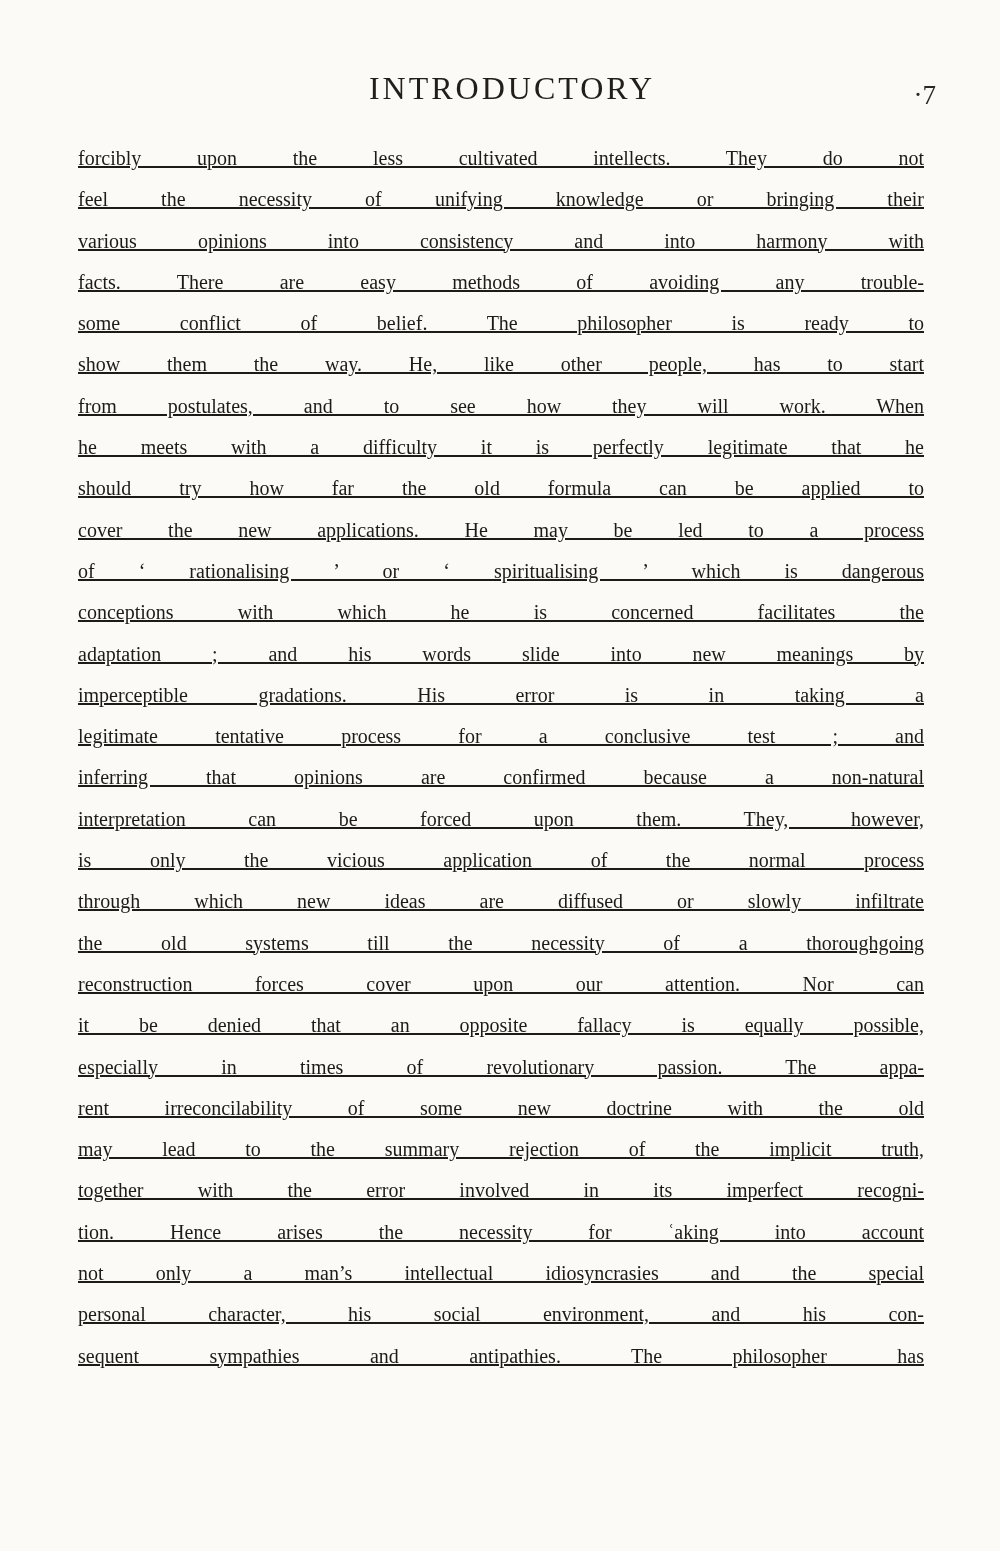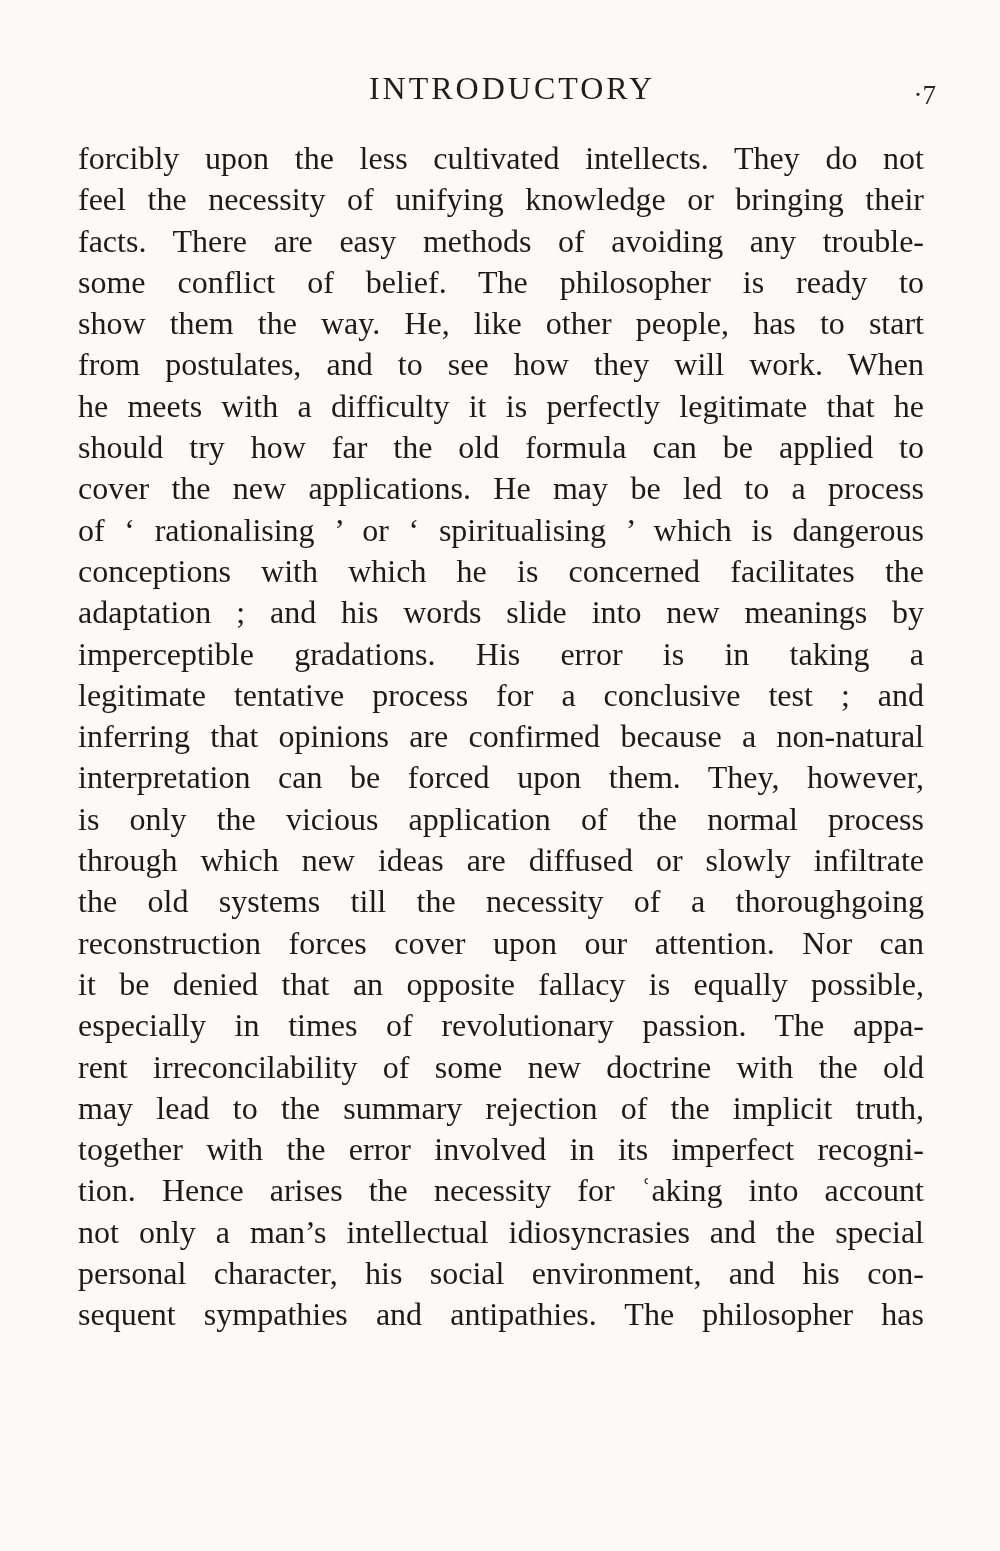--- a/index.html
+++ b/index.html
@@ -40,21 +40,22 @@
     top: 10px;
     right: 76px;
     font-size: 27px;
     color: #2a2722;
   }
   .body-text {
     position: absolute;
     top: 138px;
     left: 78px;
     width: 846px;
-    font-size: 32px;
+    font-size: 20px;
+    text-decoration: underline;
   }
   .text-line {
     line-height: 41.3px;
     text-align: justify;
     text-align-last: justify;
     -moz-text-align-last: justify;
     white-space: normal;
     color: #1d1b17;
   }
 </style>
@@ -62,20 +63,21 @@
 <body>
 
 <div class="page">
   <div class="header">
     <h1 class="running-title">INTRODUCTORY</h1>
     <span class="page-number">·7</span>
   </div>
   <div class="body-text">
       <div class="text-line">forcibly upon the less cultivated intellects.  They do not</div>
       <div class="text-line">feel the necessity of unifying knowledge or bringing their</div>
+      <div class="text-line">various opinions into consistency and into harmony with</div>
       <div class="text-line">facts.  There are easy methods of avoiding any trouble-</div>
       <div class="text-line">some conflict of belief.  The philosopher is ready to</div>
       <div class="text-line">show them the way.  He, like other people, has to start</div>
       <div class="text-line">from postulates, and to see how they will work.  When</div>
       <div class="text-line">he meets with a difficulty it is perfectly legitimate that he</div>
       <div class="text-line">should try how far the old formula can be applied to</div>
       <div class="text-line">cover the new applications.  He may be led to a process</div>
       <div class="text-line">of ‘ rationalising ’ or ‘ spiritualising ’ which is dangerous</div>
       <div class="text-line">conceptions with which he is concerned facilitates the</div>
       <div class="text-line">adaptation ; and his words slide into new meanings by</div>

